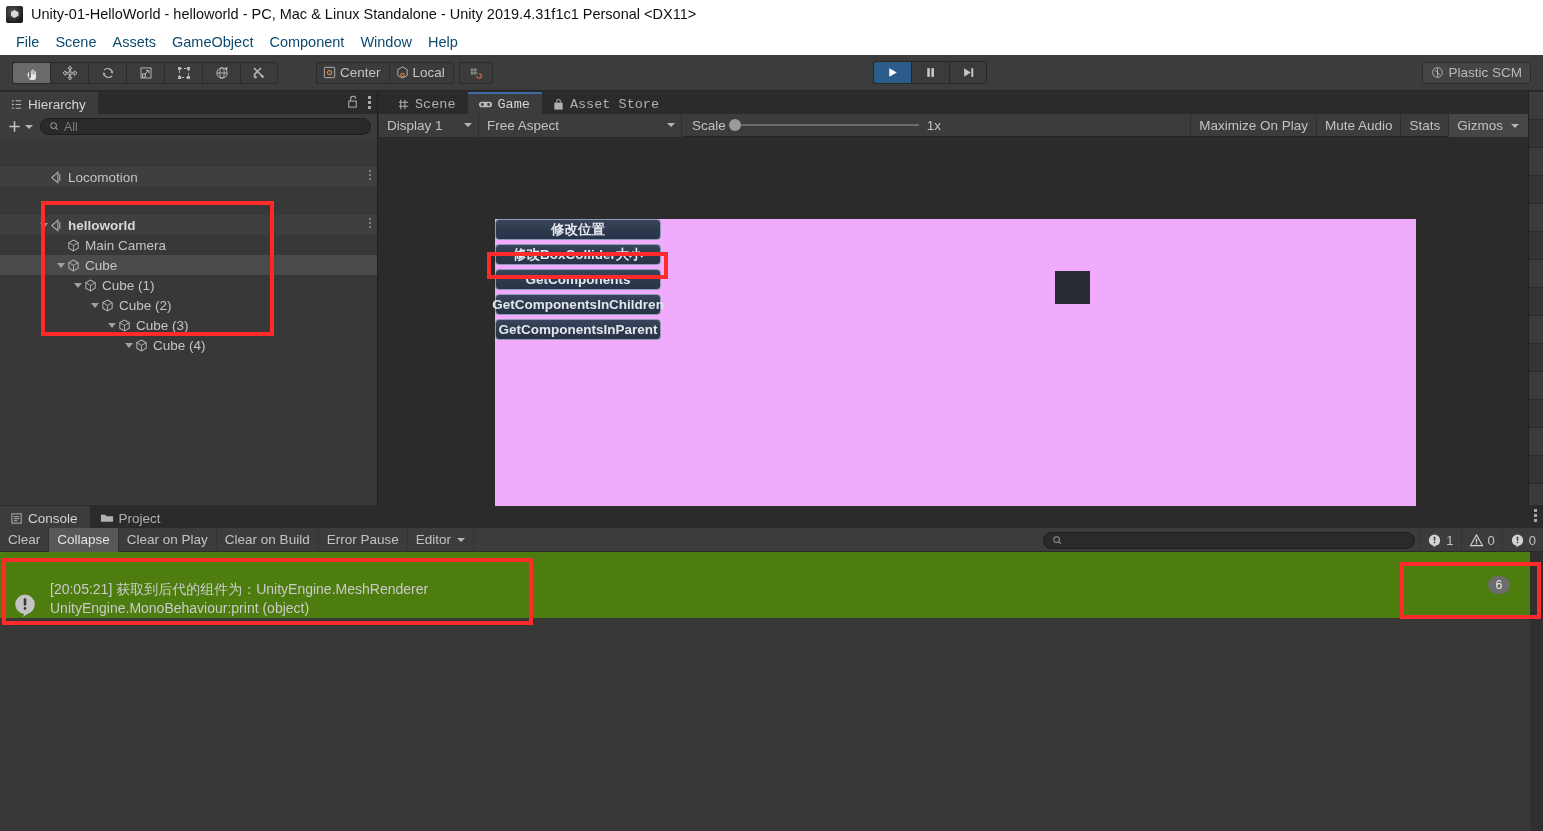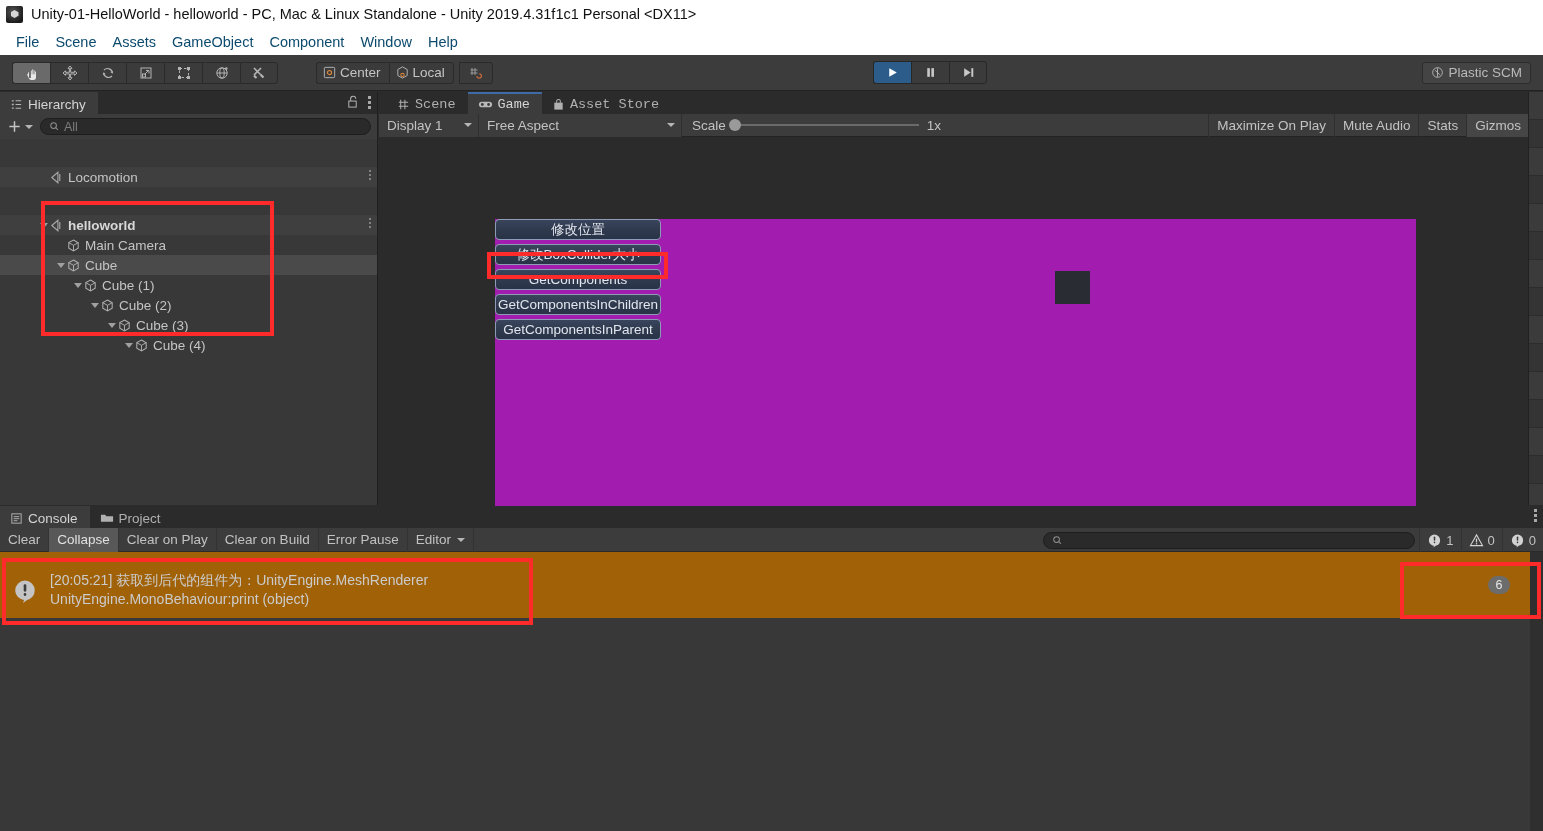--- a/index.html
+++ b/index.html
@@ -146,21 +146,21 @@
   }
   .caret { width: 0; height: 0; border-left: 4px solid transparent; border-right: 4px solid transparent; border-top: 4.5px solid #b6b6b6; }
   .gt-scale { display: flex; align-items: center; gap: 8px; padding-left: 10px; color: #c2c2c2; font-size: 13.5px; }
   .slider-track { width: 185px; height: 2px; background: #6a6a6a; position: relative; }
   .slider-knob { position: absolute; left: -5px; top: -5px; width: 12px; height: 12px; border-radius: 50%; background: #9a9a9a; cursor: pointer; }
   .gt-right { position: absolute; right: 0; top: 0; height: 23px; display: flex; align-items: center; }
   .gt-btn {
     height: 23px; display: flex; align-items: center; padding: 0 8px; font-size: 13.5px;
     color: #c2c2c2; border-left: 1px solid #2f2f2f; cursor: pointer; white-space: nowrap;
   }
-  .gt-btn.gizmos { background: #464646; gap: 8px; padding-right: 6px; }
+  .gt-btn.gizmos { background: #464646; gap: 8px; padding-right: 24px; }
   .gameview { position: relative; width: 1164px; height: 390px; background: #2b2b2b; }
   .gamecanvas { position: absolute; left: 116px; top: 82px; width: 921px; height: 292px; }
   .ui-buttons { position: absolute; left: 0px; top: 0px; width: 170px; }
   .ubtn {
     width: 166px; height: 21px; margin-bottom: 4px;
     background: linear-gradient(#39455c 0%, #2f3a4e 50%, #293347 100%);
     border: 1px solid #8d9bb4; border-radius: 4px;
     display: flex; align-items: center; justify-content: center;
     color: #e2e6ee; font-size: 13.5px; cursor: pointer; white-space: nowrap;
   }
@@ -192,21 +192,21 @@
     width: 372px; height: 17px; background: #2a2a2a; border: 1px solid #1d1d1d; border-radius: 9px;
     display: flex; align-items: center; padding: 0 8px; gap: 4px; margin-right: 4px;
   }
   .counter {
     height: 24px; display: flex; align-items: center; gap: 4px; padding: 0 7px;
     font-size: 13px; color: #c2c2c2; border-left: 1px solid #333333; cursor: pointer;
   }
   .console-body { position: relative; height: 301px; background: #383838; }
   .log-entry {
     position: absolute; left: 0; top: 0; width: 1530px; height: 66px;
-    background: #a16207; display: flex; align-items: center; padding: 10px 0 0 12px;
+    background: #4d7c0f; display: flex; align-items: flex-end; padding: 10px 0 0 12px;
   }
   .log-text { margin-left: 12px; color: #cbcbcb; font-size: 14px; line-height: 19px; }
   .collapse-badge {
     position: absolute; right: 20px; top: 24px; min-width: 22px; height: 18px; border-radius: 9px;
     background: #6c6c6c; color: #e8e8e8; font-size: 12.5px;
     display: flex; align-items: center; justify-content: center; padding: 0 6px;
   }
   .console-scroll {
     position: absolute; right: 0; top: 0; width: 13px; height: 301px; background: #2f2f2f;
   }
@@ -533,21 +533,21 @@
         <div class="gt-btn">Mute Audio</div>
         <div class="gt-btn">Stats</div>
         <div class="gt-btn gizmos">
           <span>Gizmos</span>
           <span class="caret"></span>
         </div>
       </div>
     </div>
 
     <div class="gameview">
-      <div class="gamecanvas" id="game-canvas" style="background: #a21caf;">
+      <div class="gamecanvas" id="game-canvas" style="background: #f0abfc; font-weight: bold;">
         <div class="ui-buttons" id="ui-buttons">
             <div class="ubtn">
               <span>修改位置</span>
             </div>
             <div class="ubtn">
               <span>修改BoxCollider大小</span>
             </div>
             <div class="ubtn">
               <span>GetComponents</span>
             </div>

